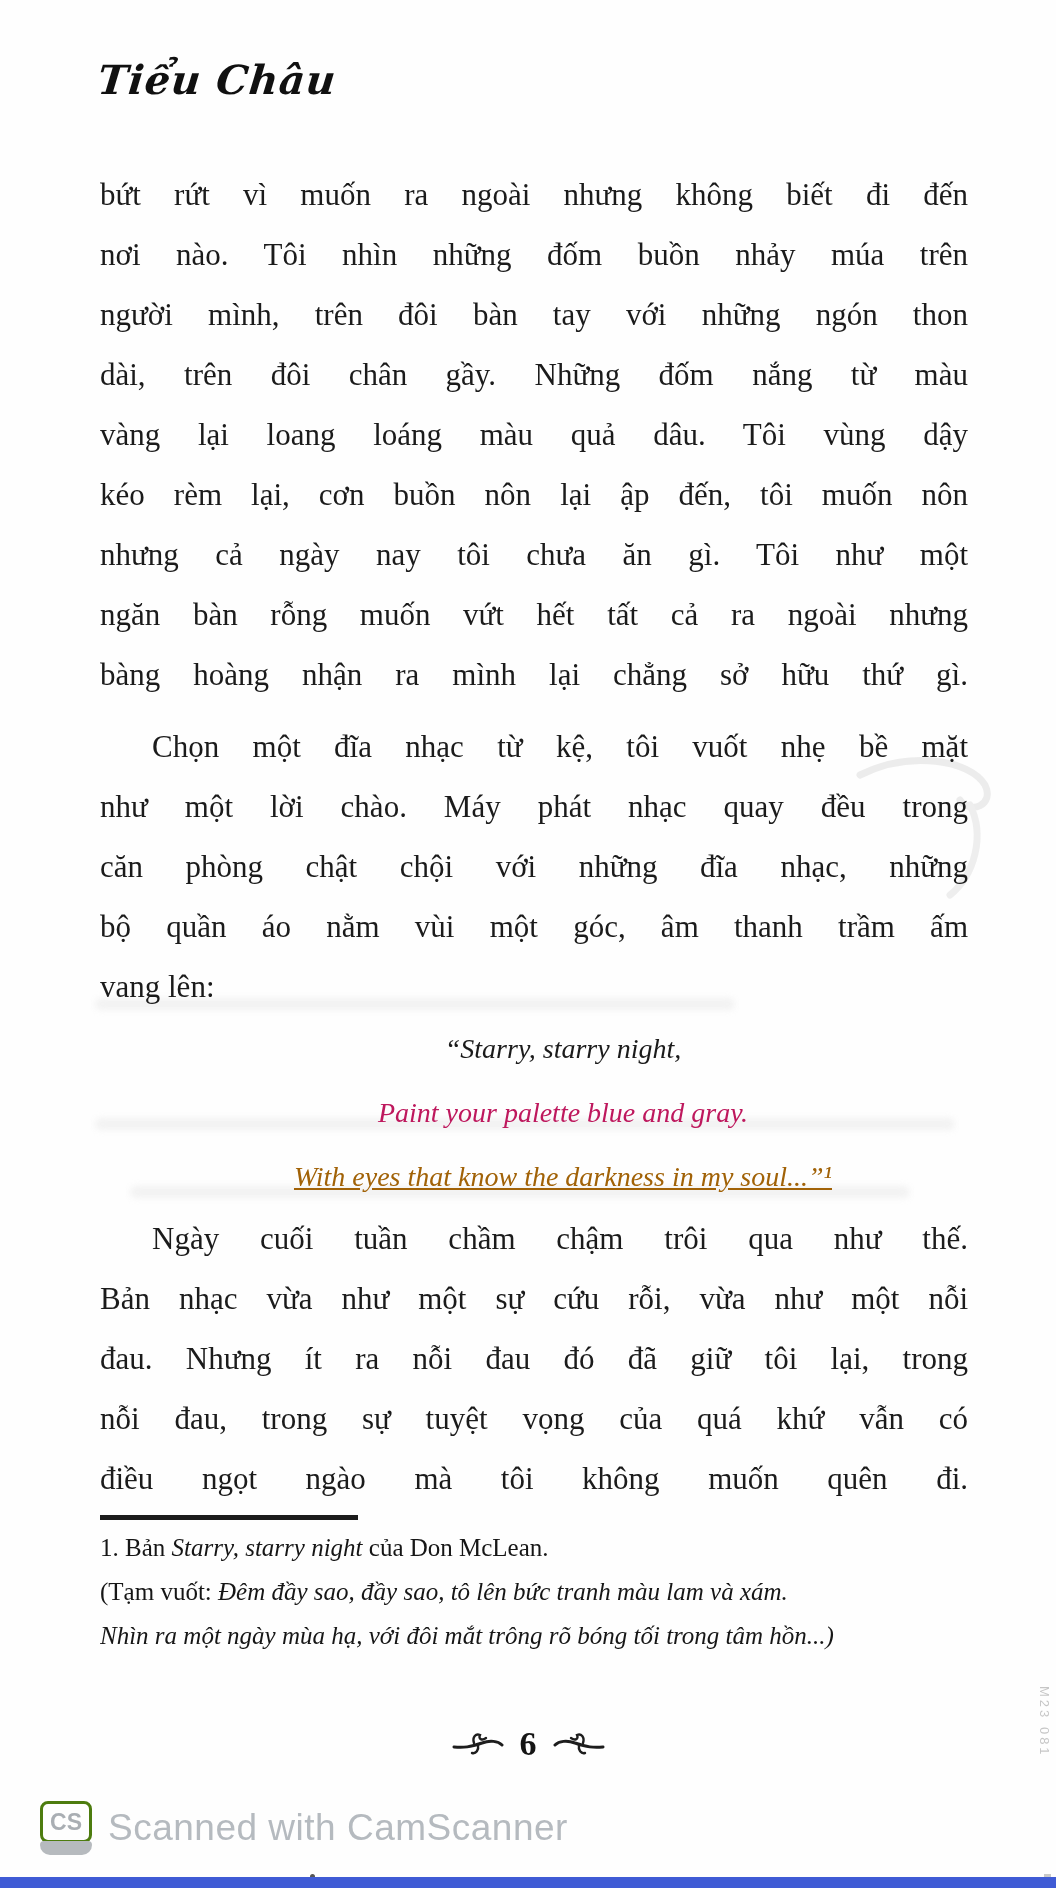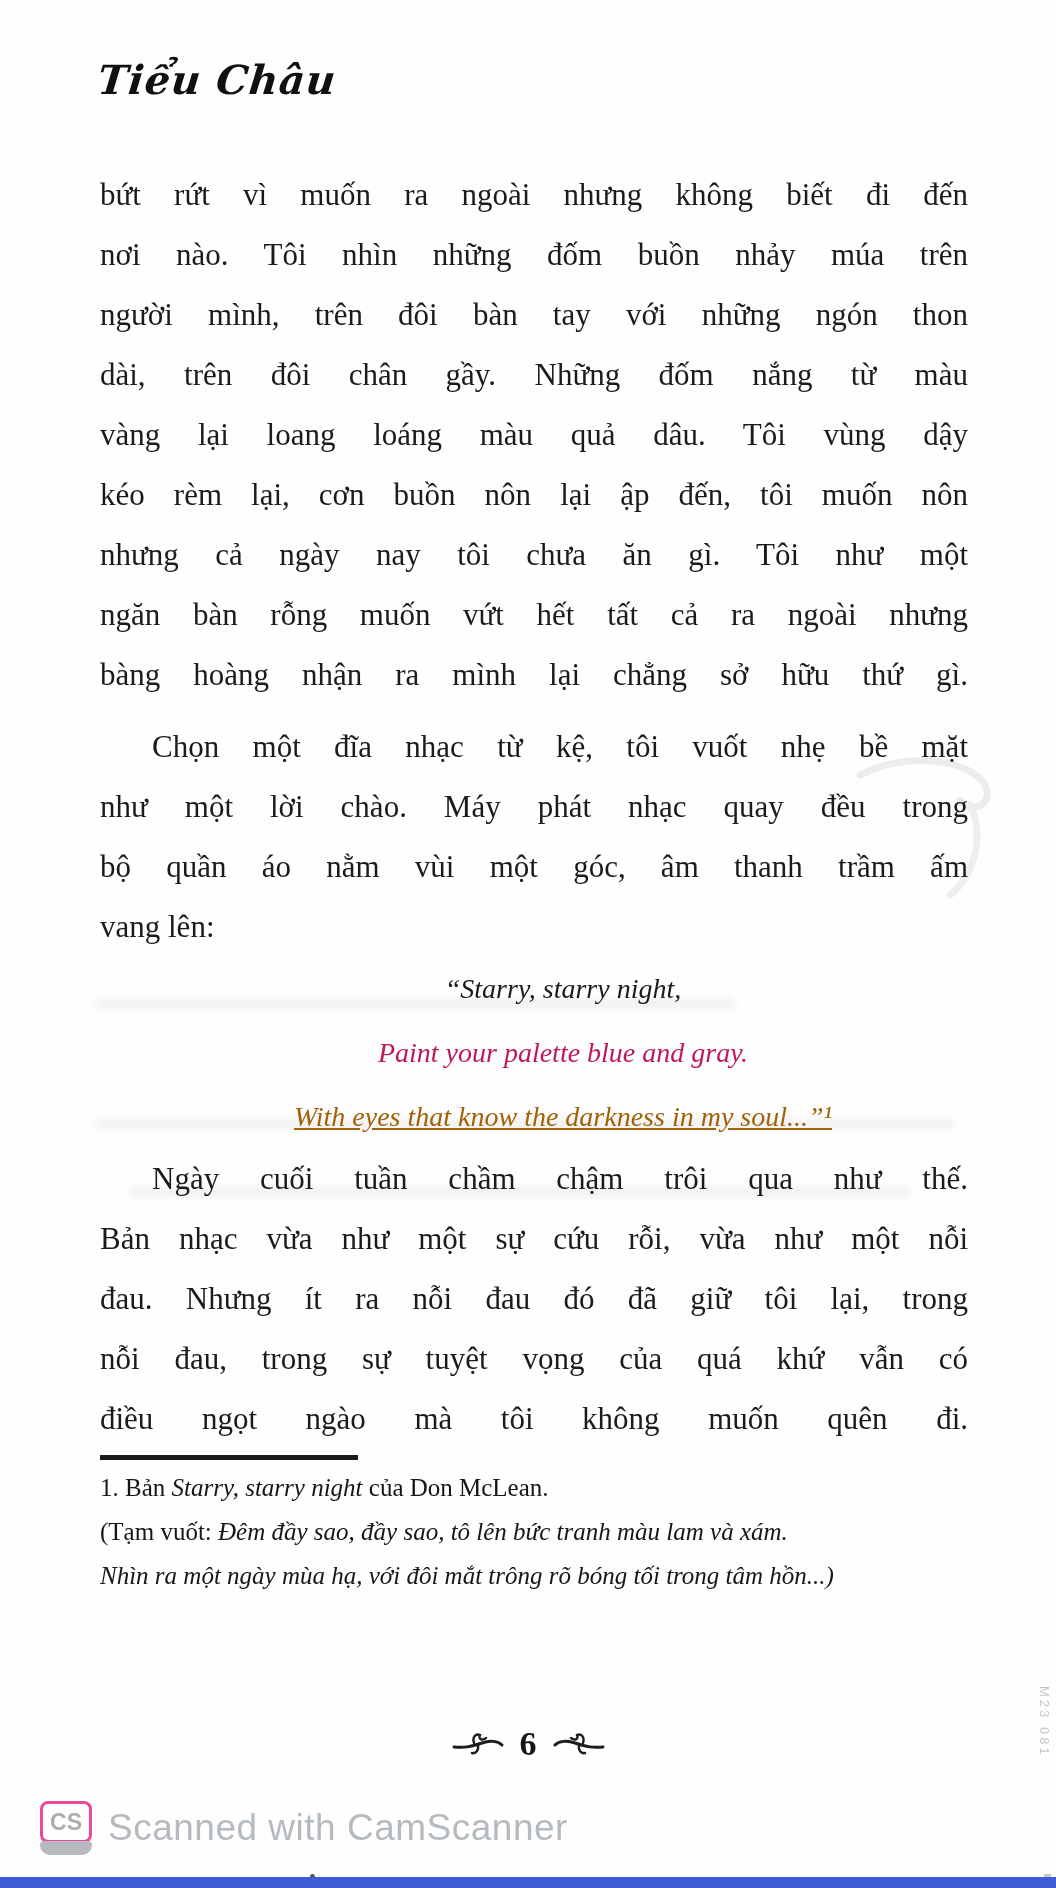--- a/index.html
+++ b/index.html
@@ -33,21 +33,21 @@
   .pagenum-row{position:absolute;left:0;top:1720px;width:1056px;height:48px;
                display:flex;align-items:center;justify-content:center;gap:16px;}
   .pnum{font-size:34px;font-weight:bold;color:#151515;}
   .orn{display:block;}
   .orn.flip{transform:scaleX(-1);}
 
   
   .cam-footer{position:absolute;left:40px;top:1800px;height:56px;display:flex;
               align-items:center;gap:16px;font-family:"Liberation Sans","DejaVu Sans",sans-serif;}
   .cs-logo{position:relative;width:52px;height:54px;}
-  .cs-box{position:absolute;left:0;top:0;width:46px;height:36px;border:3px solid #ec4899;
+  .cs-box{position:absolute;left:0;top:0;width:46px;height:36px;border:3px solid #4d7c0f;
           border-radius:8px;display:flex;align-items:center;justify-content:center;
           font-size:23px;font-weight:bold;color:#a9aeb3;letter-spacing:0;}
   .cs-base{position:absolute;left:0;top:40px;width:52px;height:14px;background:#b6babe;
            border-radius:4px 4px 10px 10px;}
   .cs-label{font-size:37px;color:#b5babf;letter-spacing:.5px;white-space:nowrap;}
 
   
   .smudge{position:absolute;background:#ececec;border-radius:8px;filter:blur(3px);opacity:.65;}
   .s1{left:95px;top:998px;width:640px;height:12px;}
   .s2{left:95px;top:1118px;width:860px;height:12px;}
@@ -84,20 +84,21 @@
         <div class="line">dài, trên đôi chân gầy. Những đốm nắng từ màu</div>
         <div class="line">vàng lại loang loáng màu quả dâu. Tôi vùng dậy</div>
         <div class="line">kéo rèm lại, cơn buồn nôn lại ập đến, tôi muốn nôn</div>
         <div class="line">nhưng cả ngày nay tôi chưa ăn gì. Tôi như một</div>
         <div class="line">ngăn bàn rỗng muốn vứt hết tất cả ra ngoài nhưng</div>
         <div class="line">bàng hoàng nhận ra mình lại chẳng sở hữu thứ gì.</div>
       </div>
     <div class="para indent p2">
         <div class="line">Chọn một đĩa nhạc từ kệ, tôi vuốt nhẹ bề mặt</div>
         <div class="line">như một lời chào. Máy phát nhạc quay đều trong</div>
+        <div class="line">căn phòng chật chội với những đĩa nhạc, những</div>
         <div class="line">bộ quần áo nằm vùi một góc, âm thanh trầm ấm</div>
         <div class="line">vang lên:</div>
       </div>
     <div class="lyrics">
         <div class="line" style="color: rgb(27, 27, 27);">“Starry, starry night,</div>
         <div class="line" style="color: #be185d;">Paint your palette blue and gray.</div>
         <div class="line" style="color: #a16207; text-decoration: underline;">With eyes that know the darkness in my soul...”¹</div>
       </div>
     <div class="para indent justify-all">
         <div class="line">Ngày cuối tuần chầm chậm trôi qua như thế.</div>

